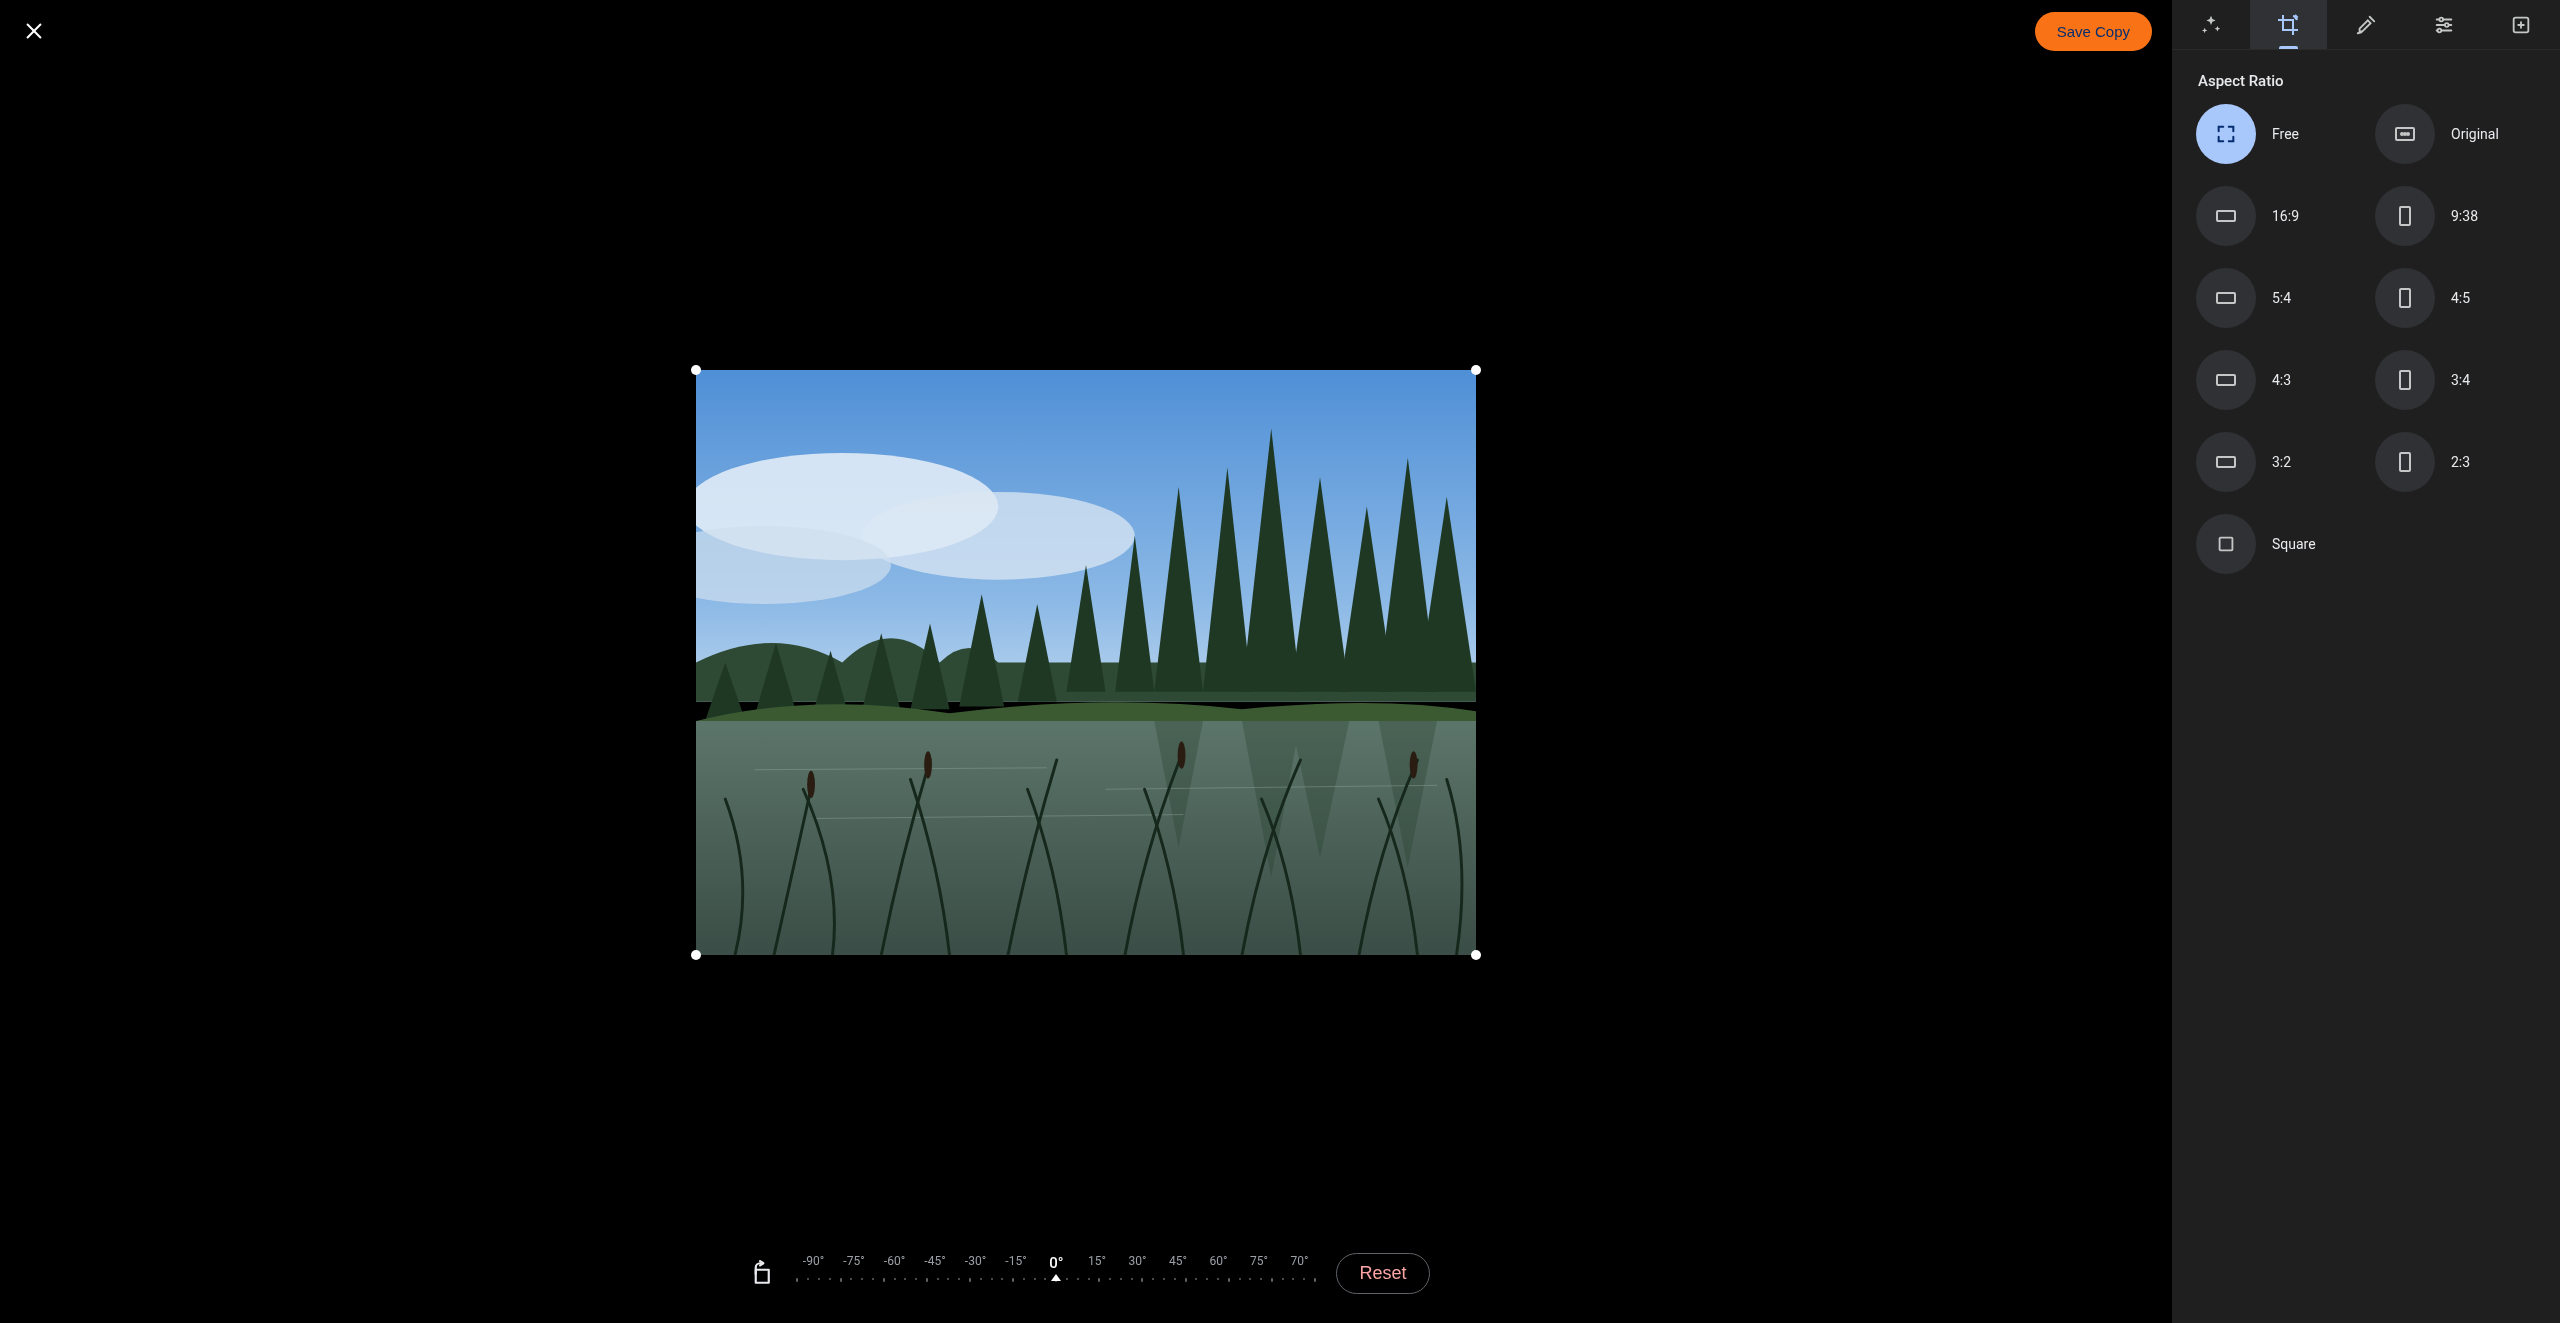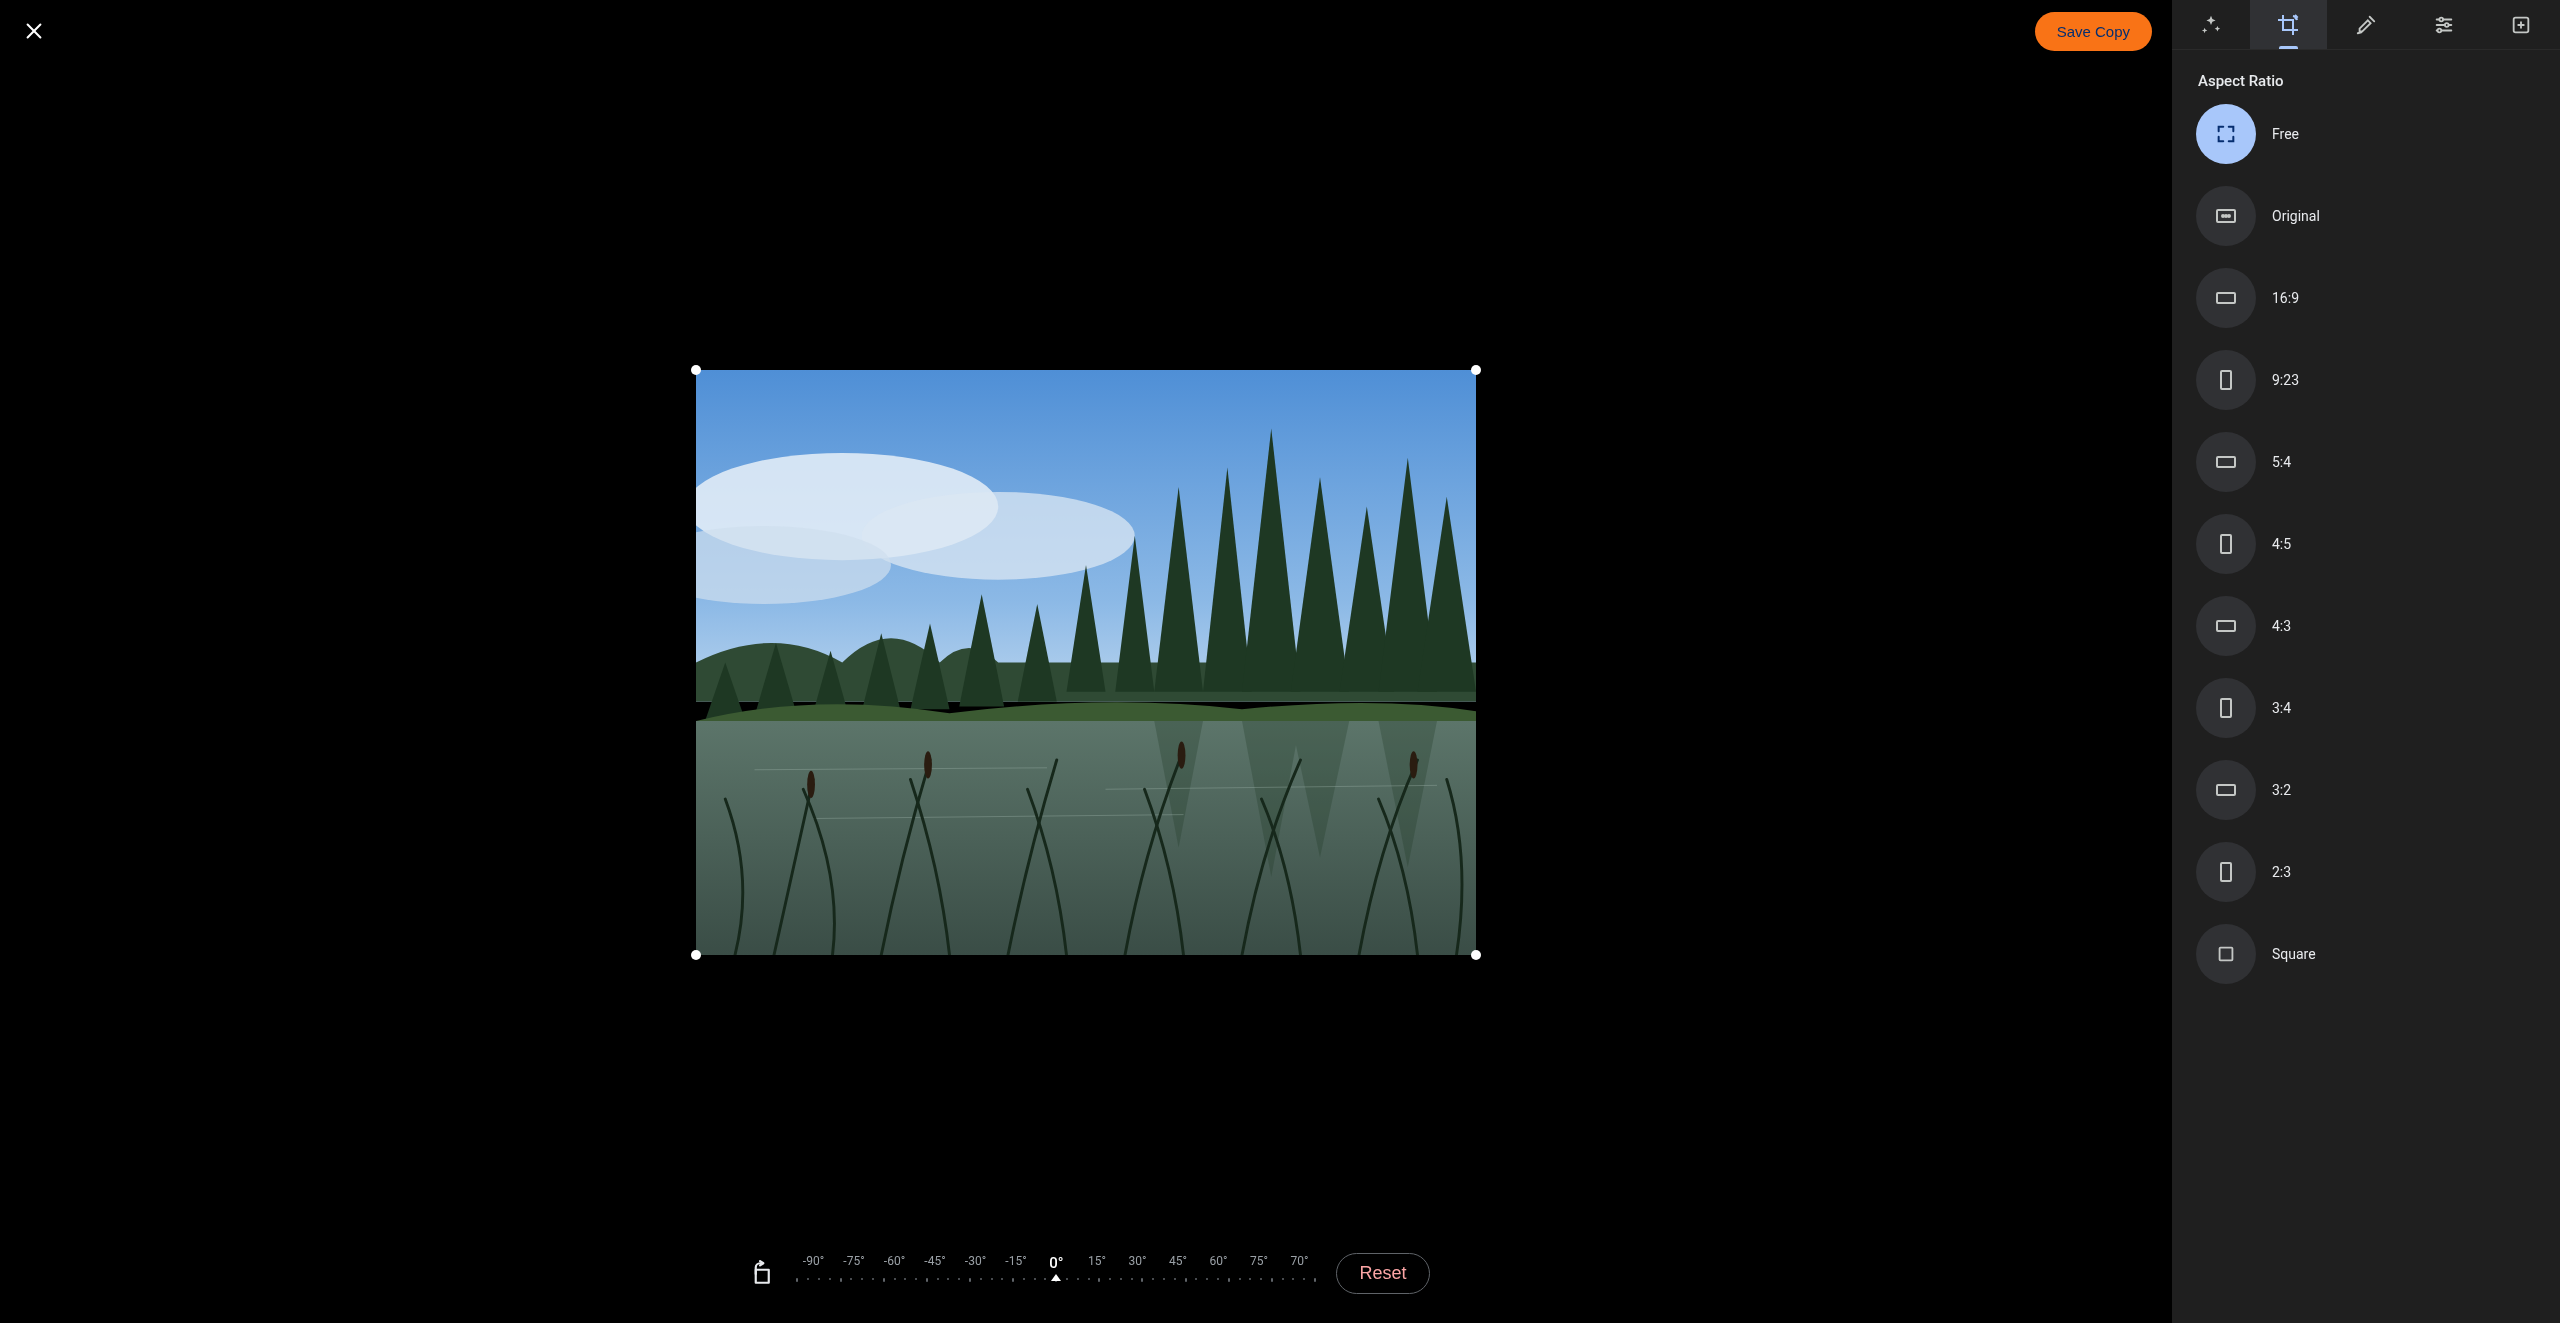--- a/index.html
+++ b/index.html
@@ -176,21 +176,21 @@
   }
 
   .section-title {
     font-size: 15px;
     font-weight: 500;
     padding: 22px 26px 14px;
   }
 
   .ratio-grid {
     display: grid;
-    grid-template-columns: 1fr;
+    grid-template-columns: 1fr 1fr;
     gap: 22px 18px;
     padding: 0 24px 28px;
   }
   .ratio-item {
     display: flex;
     align-items: center;
     gap: 16px;
     cursor: pointer;
   }
   .ratio-icon {
@@ -479,21 +479,21 @@
           </svg>
         </div>
         <div class="ratio-label">16:9</div>
       </div>
       <div class="ratio-item">
         <div class="ratio-icon">
           <svg width="24" height="24" viewBox="0 0 24 24" fill="none" stroke="currentColor" stroke-width="2">
             <rect x="7" y="3" width="10" height="18" rx="1"></rect>
           </svg>
         </div>
-        <div class="ratio-label">9:23</div>
+        <div class="ratio-label">9:38</div>
       </div>
       <div class="ratio-item">
         <div class="ratio-icon">
           <svg width="24" height="24" viewBox="0 0 24 24" fill="none" stroke="currentColor" stroke-width="2">
             <rect x="3" y="7" width="18" height="10" rx="1"></rect>
           </svg>
         </div>
         <div class="ratio-label">5:4</div>
       </div>
       <div class="ratio-item">

